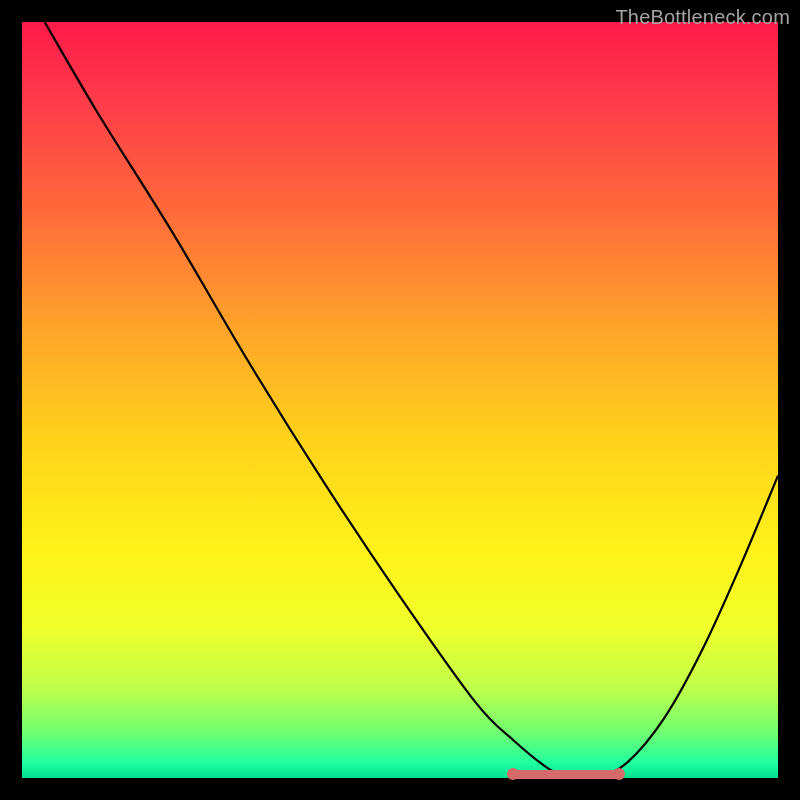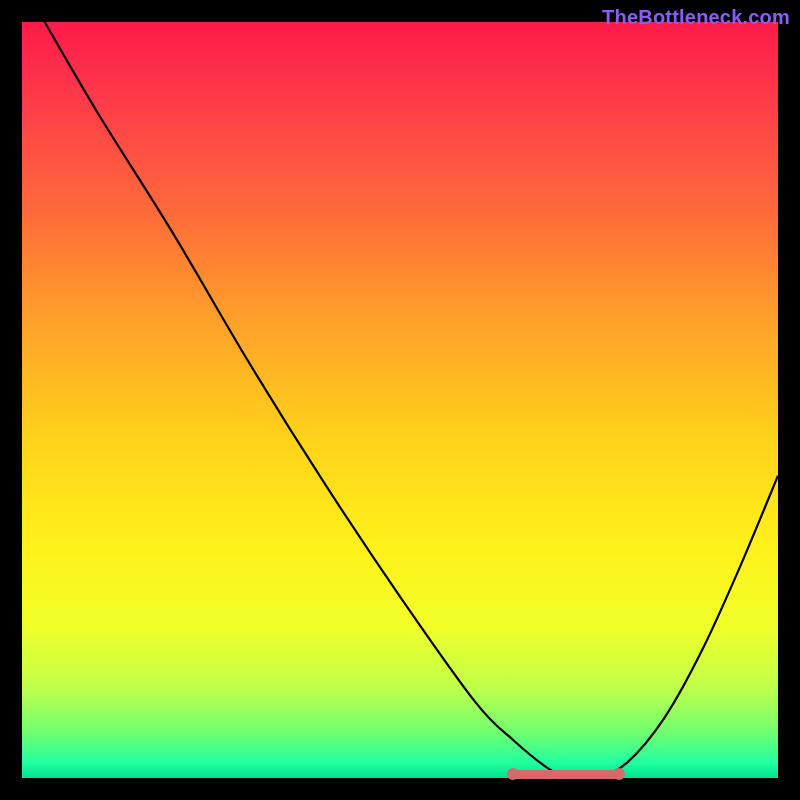--- a/index.html
+++ b/index.html
@@ -20,22 +20,22 @@
       #c0ff4a 88%,
       #70ff70 94%,
       #20ffa0 98%,
       #00e090 100%);
   }
   .watermark {
     position: absolute;
     top: 6px; right: 10px;
     font-family: Arial, Helvetica, sans-serif;
     font-size: 20px;
-    color: #8b5cf6;
-    font-weight: 700;
+    color: #a3a3a3;
+    font-weight: 400;
     letter-spacing: 0.2px;
   }
   svg.curve {
     position: absolute;
     left: 22px; top: 22px;
     width: 756px; height: 756px;
     overflow: visible;
   }
   .segment {
     position: absolute;

